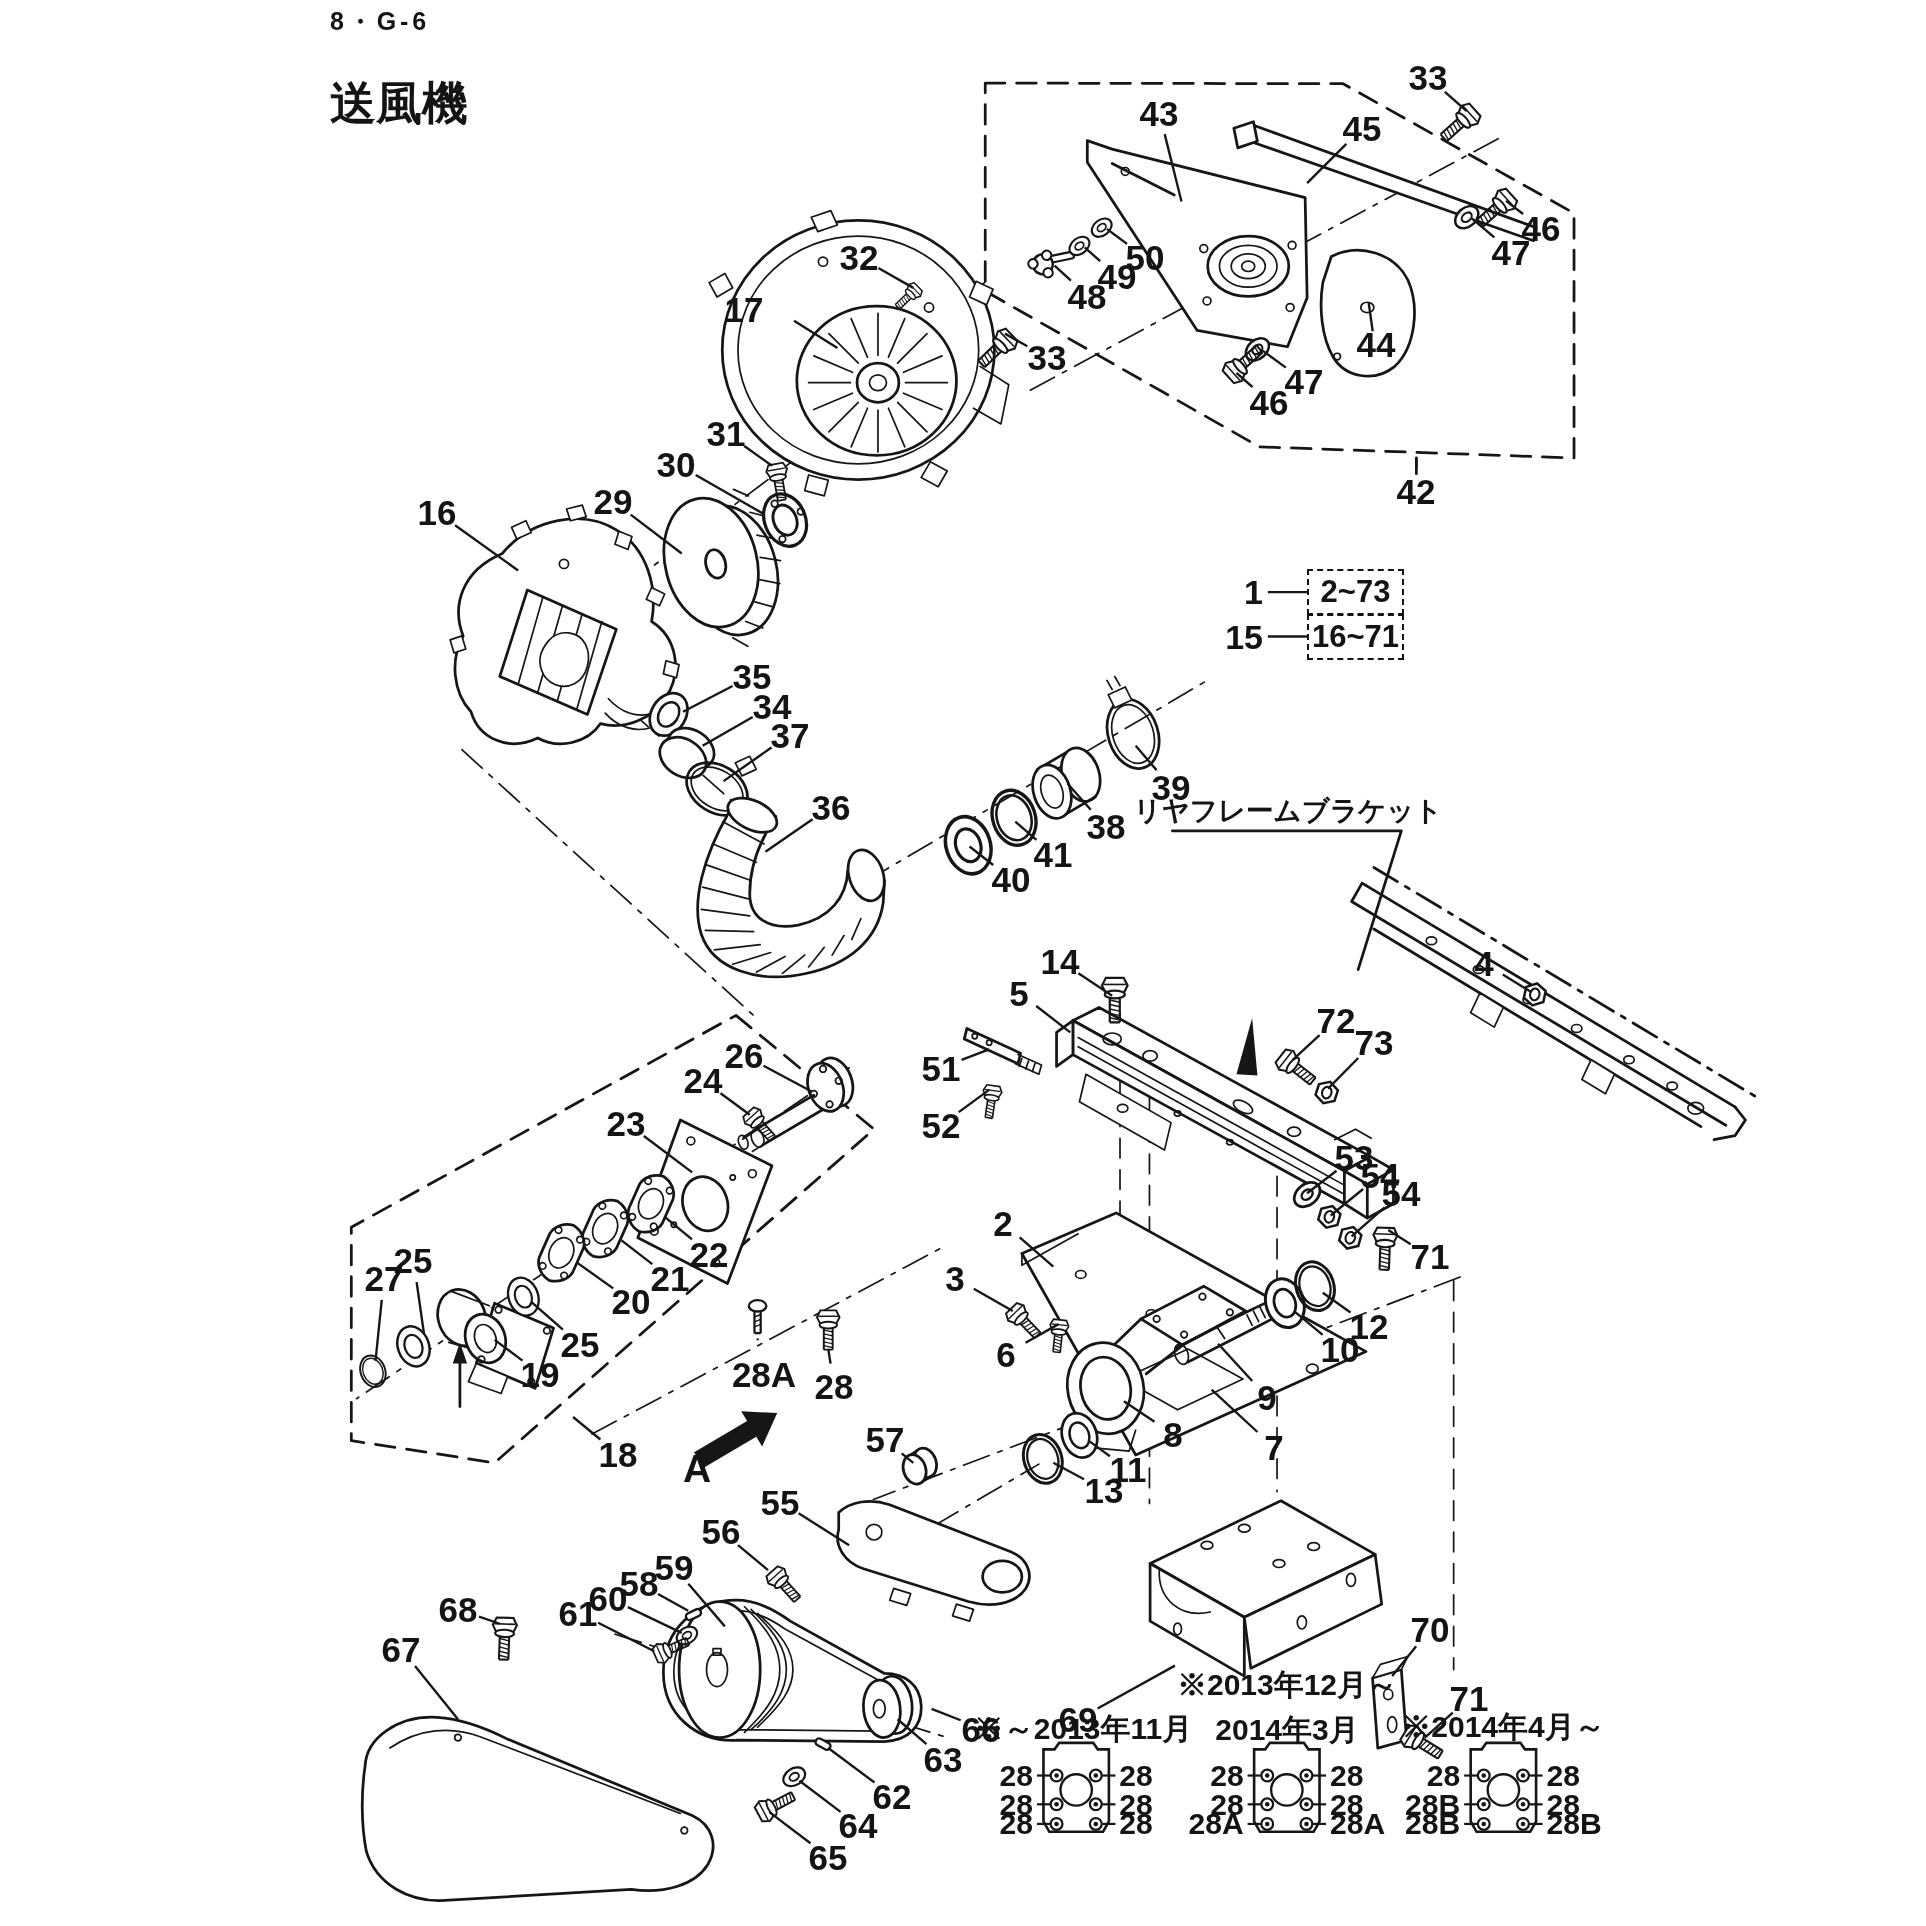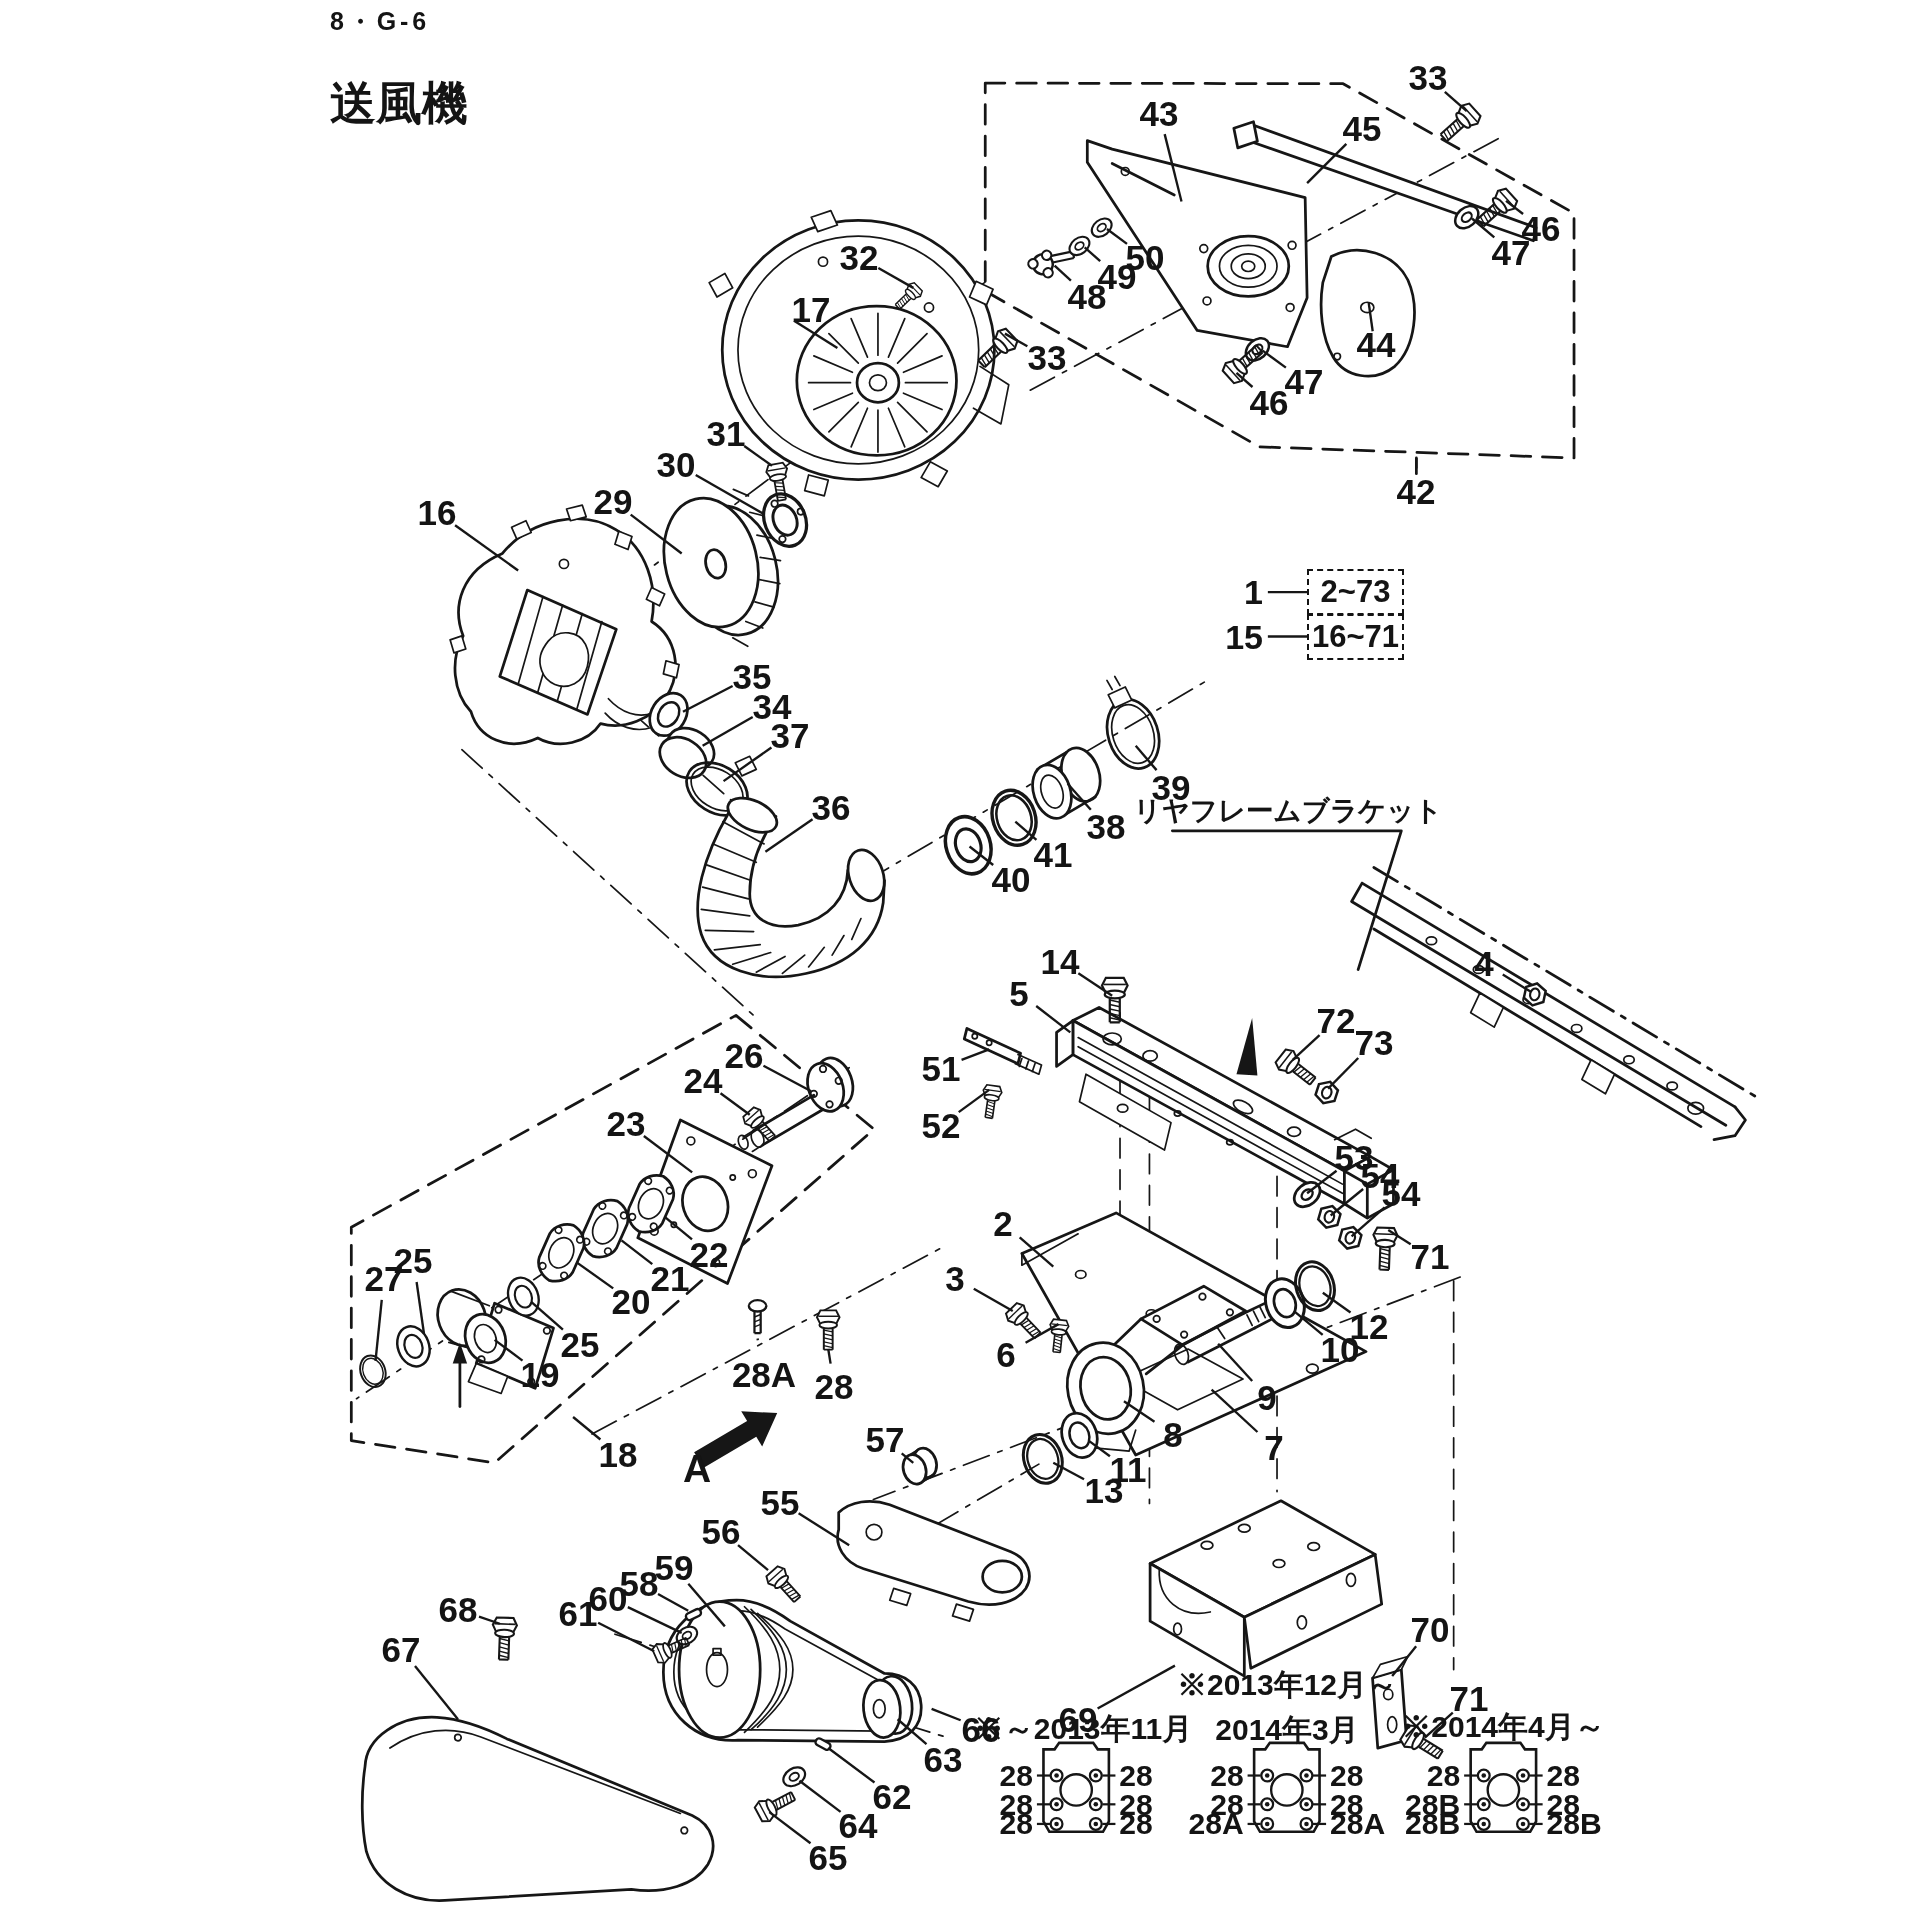--- a/index.html
+++ b/index.html
@@ -585,21 +585,21 @@
     <div class="callout" style="left: 1541px; top: 228px;">46</div>
     <div class="callout" style="left: 1511px; top: 252px;">47</div>
     <div class="callout" style="left: 1145px; top: 257px;">50</div>
     <div class="callout" style="left: 1117px; top: 276px;">49</div>
     <div class="callout" style="left: 1087px; top: 296px;">48</div>
     <div class="callout" style="left: 1376px; top: 344px; text-align: center;">44</div>
     <div class="callout" style="left: 1304px; top: 381px;">47</div>
     <div class="callout" style="left: 1269px; top: 402px;">46</div>
     <div class="callout" style="left: 1416px; top: 491px;">42</div>
     <div class="callout" style="left: 859px; top: 257px;">32</div>
-    <div class="callout" style="left: 811px; top: 309px;">17</div>
+    <div class="callout" style="left: 744px; top: 309px;">17</div>
     <div class="callout" style="left: 1047px; top: 357px;">33</div>
     <div class="callout" style="left: 726px; top: 433px;">31</div>
     <div class="callout" style="left: 676px; top: 464px;">30</div>
     <div class="callout" style="left: 613px; top: 501px;">29</div>
     <div class="callout" style="left: 437px; top: 512px;">16</div>
     <div class="callout" style="left: 752px; top: 676px;">35</div>
     <div class="callout" style="left: 772px; top: 706px;">34</div>
     <div class="callout" style="left: 790px; top: 735px;">37</div>
     <div class="callout" style="left: 831px; top: 807px;">36</div>
     <div class="callout" style="left: 1171px; top: 787px;">39</div>

